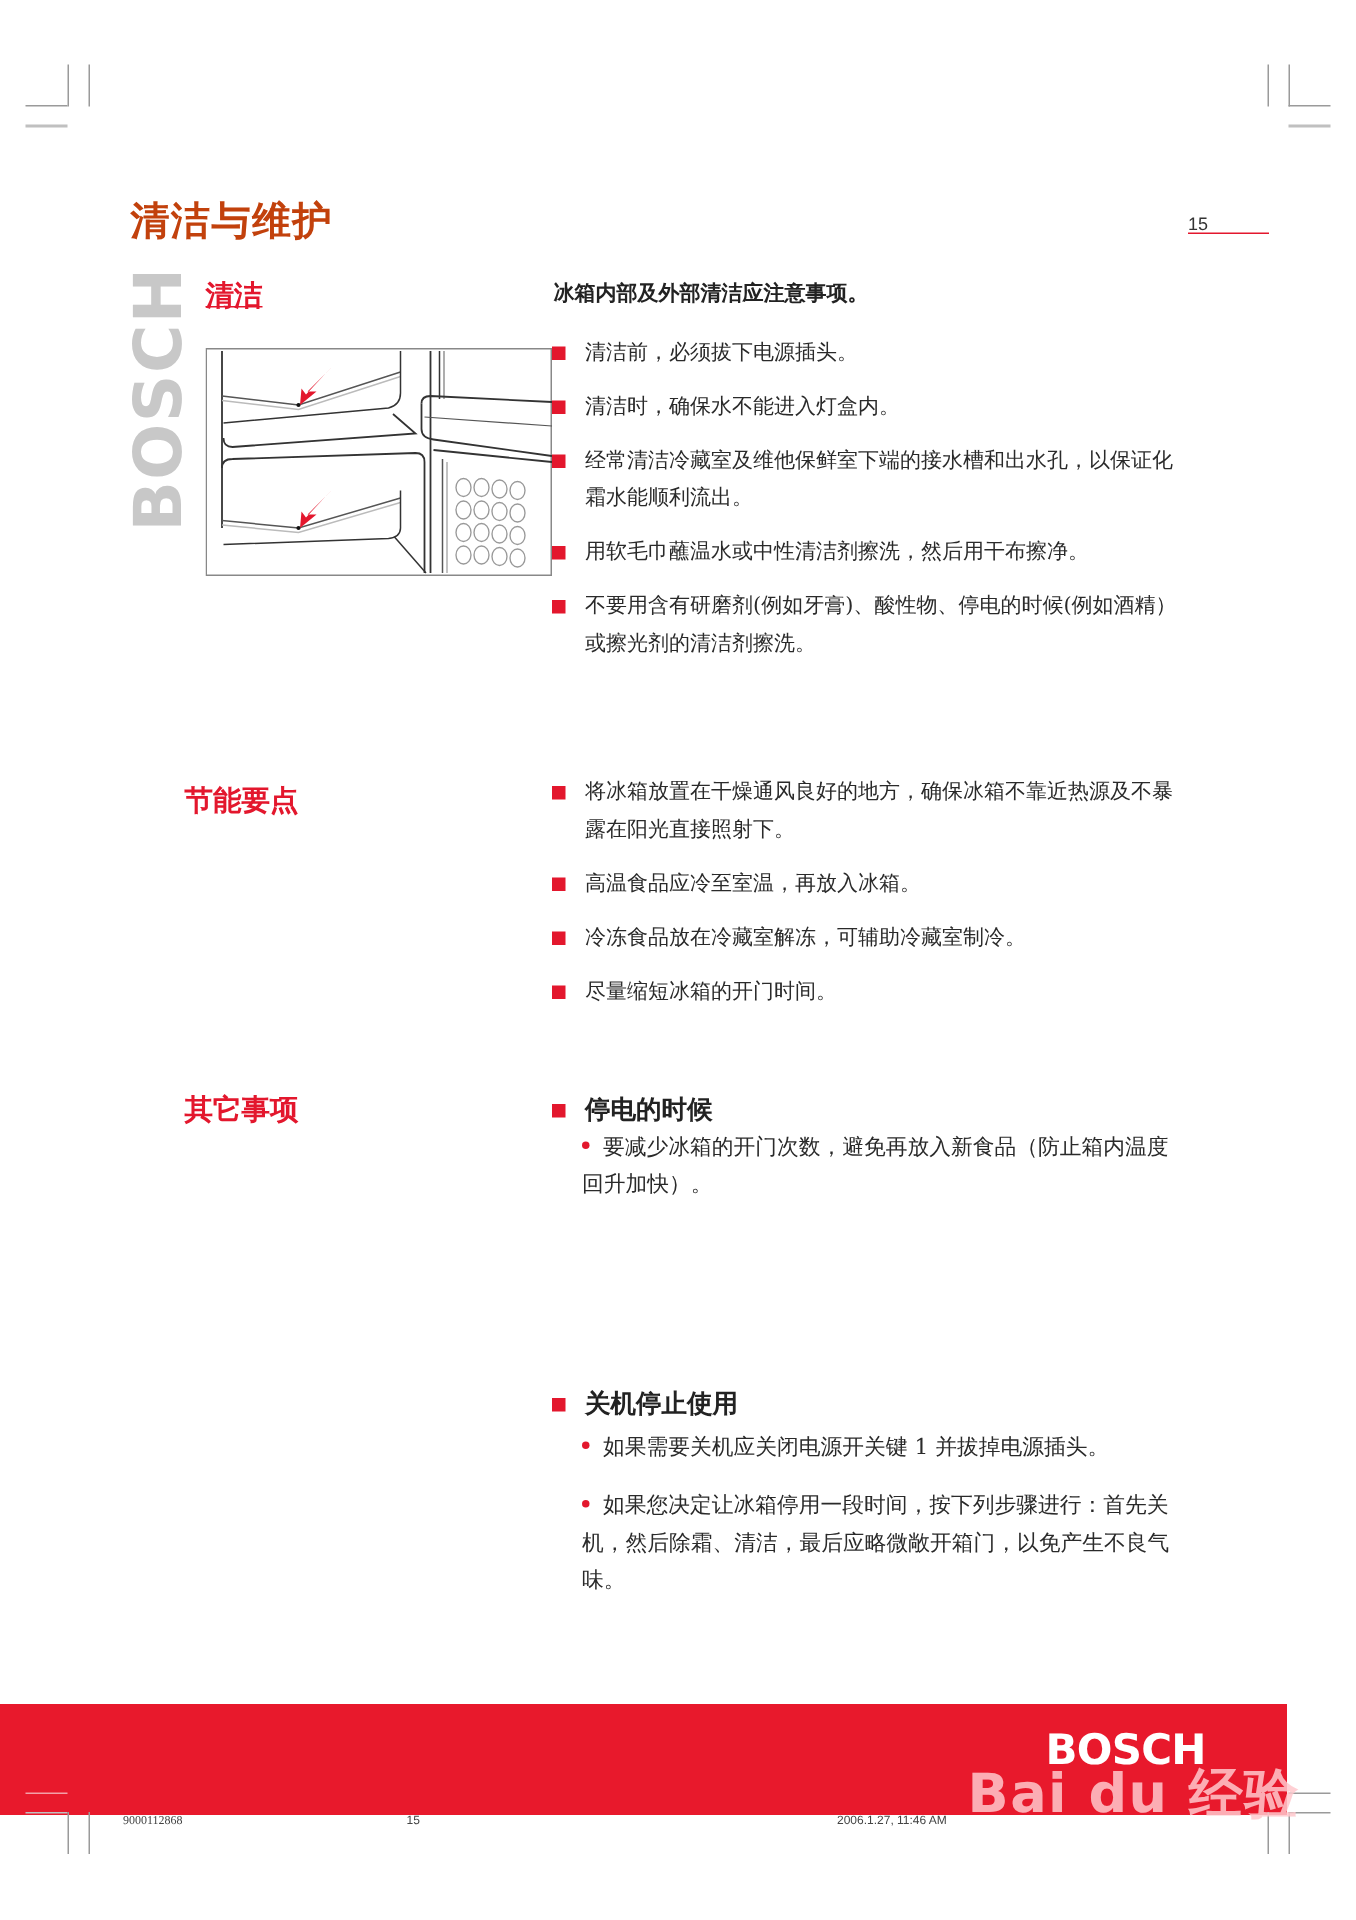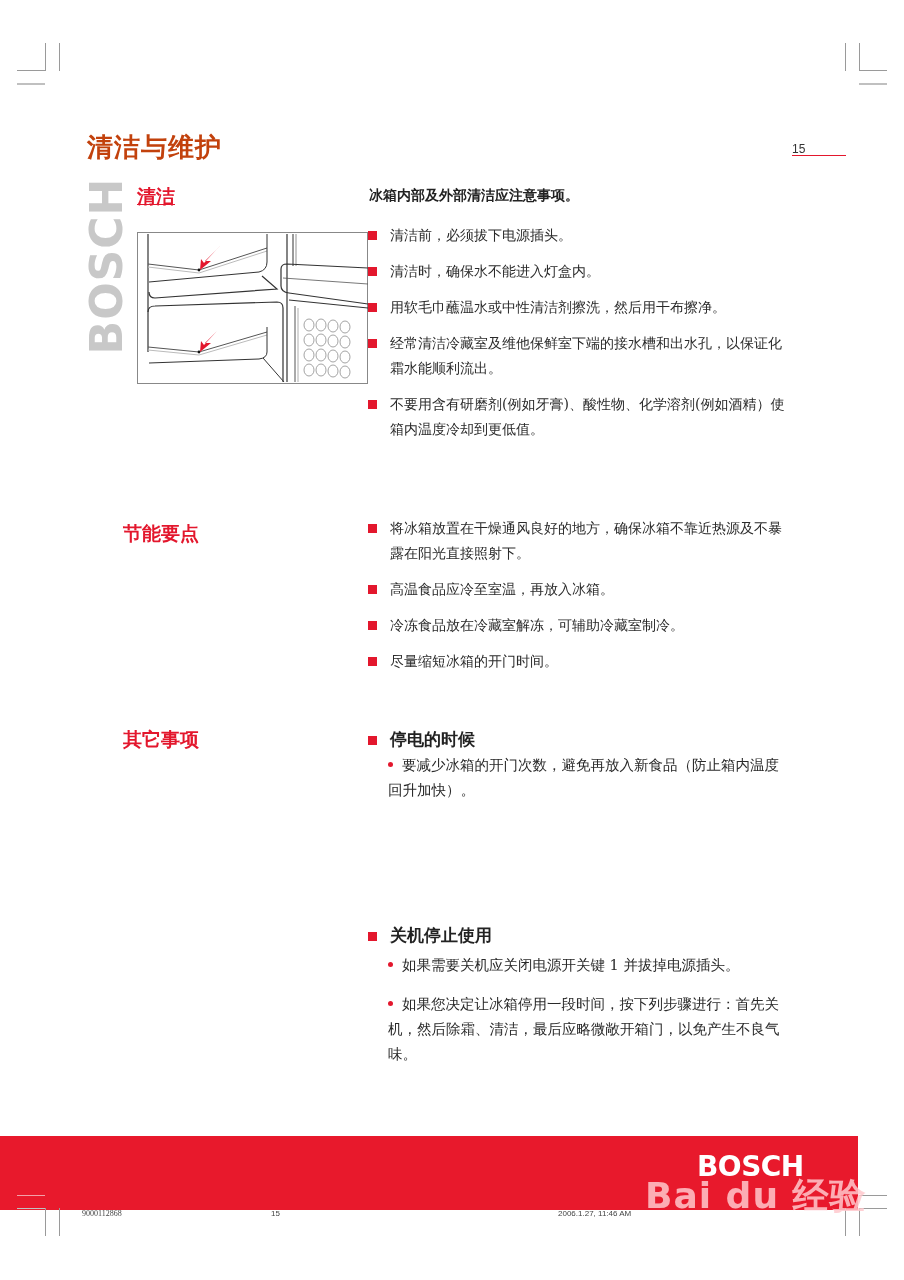--- a/index.html
+++ b/index.html
@@ -108,23 +108,23 @@
       <ellipse cx="196" cy="139" rx="5" ry="6"></ellipse>
       <ellipse cx="208" cy="140" rx="5" ry="6"></ellipse>
   </g>
 </svg>
 
 <div class="intro">冰箱内部及外部清洁应注意事项。</div>
 
 <ul class="blist" style="top:223px;">
   <li><span class="sq"></span><span>清洁前，必须拔下电源插头。</span></li>
   <li><span class="sq"></span><span>清洁时，确保水不能进入灯盒内。</span></li>
+  <li><span class="sq"></span><span>经常清洁冷藏室及维他保鲜室下端的接水槽和出水孔，以保证化霜水能顺利流出。</span></li>
   <li><span class="sq"></span><span>用软毛巾蘸温水或中性清洁剂擦洗，然后用干布擦净。</span></li>
-  <li><span class="sq"></span><span>经常清洁冷藏室及维他保鲜室下端的接水槽和出水孔，以保证化霜水能顺利流出。</span></li>
-  <li><span class="sq"></span><span>不要用含有研磨剂(例如牙膏)、酸性物、化学溶剂(例如酒精）使箱内温度冷却到更低值。</span></li>
+  <li><span class="sq"></span><span>不要用含有研磨剂(例如牙膏)、酸性物、停电的时候(例如酒精）或擦光剂的清洁剂擦洗。</span></li>
 </ul>
 
 <div class="section-label" style="left:123px;top:521px;">节能要点</div>
 <ul class="blist" style="top:516px;">
   <li><span class="sq"></span><span>将冰箱放置在干燥通风良好的地方，确保冰箱不靠近热源及不暴露在阳光直接照射下。</span></li>
   <li><span class="sq"></span><span>高温食品应冷至室温，再放入冰箱。</span></li>
   <li><span class="sq"></span><span>冷冻食品放在冷藏室解冻，可辅助冷藏室制冷。</span></li>
   <li><span class="sq"></span><span>尽量缩短冰箱的开门时间。</span></li>
 </ul>
 

